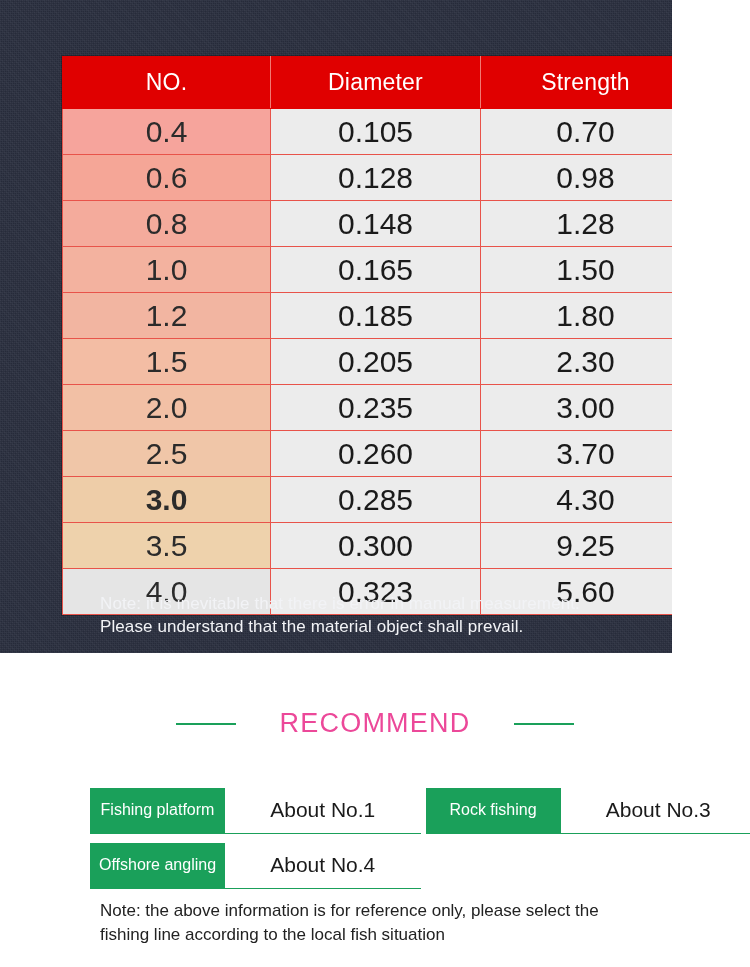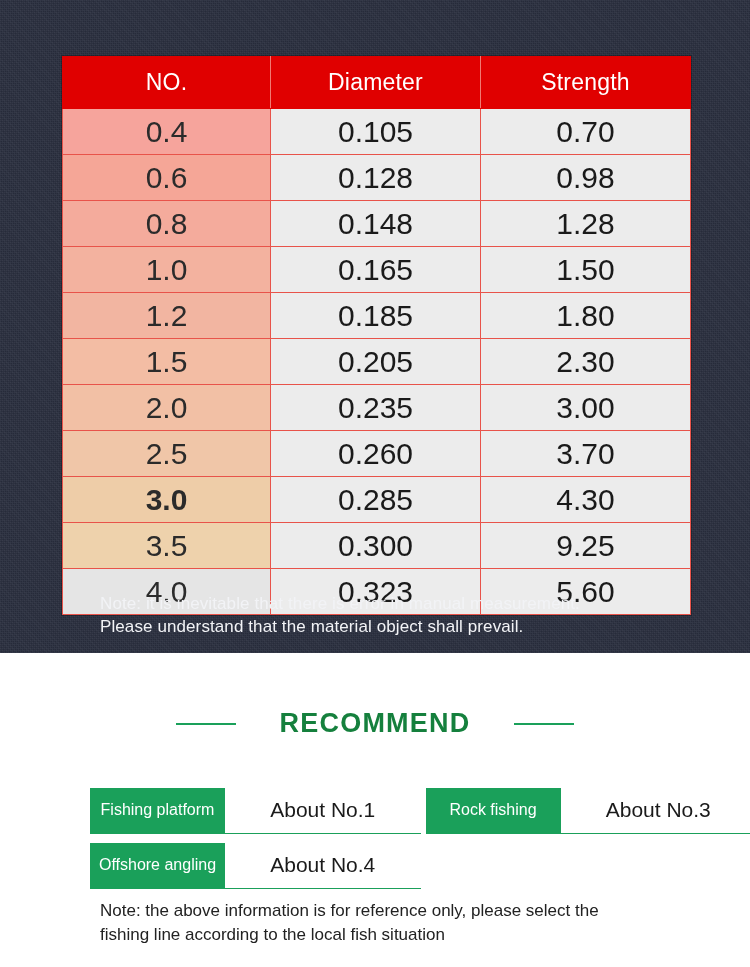--- a/index.html
+++ b/index.html
@@ -10,21 +10,21 @@
     width: 750px;
     height: 967px;
     overflow: hidden;
     font-family: "Liberation Sans", sans-serif;
     background: #ffffff;
   }
 
   
   #spec-section {
     position: relative;
-    width: 750px;
+    width: 672px;
     height: 653px;
     background-color: #2a2f3f;
     box-sizing: border-box;
     overflow: hidden;
   }
   
   #spec-section::before {
     content: "";
     position: absolute;
     inset: 0;
@@ -216,23 +216,23 @@
     top: 708px;
     transform: translateY(-653px);
     width: 750px;
     display: flex;
     align-items: center;
     justify-content: center;
     gap: 44px;
   }
   #recommend-title {
     font-size: 27px;
-    color: #15803d;
+    color: #ec4899;
     letter-spacing: 1.2px;
-    font-weight: 700;
+    font-weight: 400;
   }
   .rule {
     display: inline-block;
     width: 60px;
     height: 2px;
     background: #1aa05a;
   }
 
   #recommend-grid {
     position: absolute;

